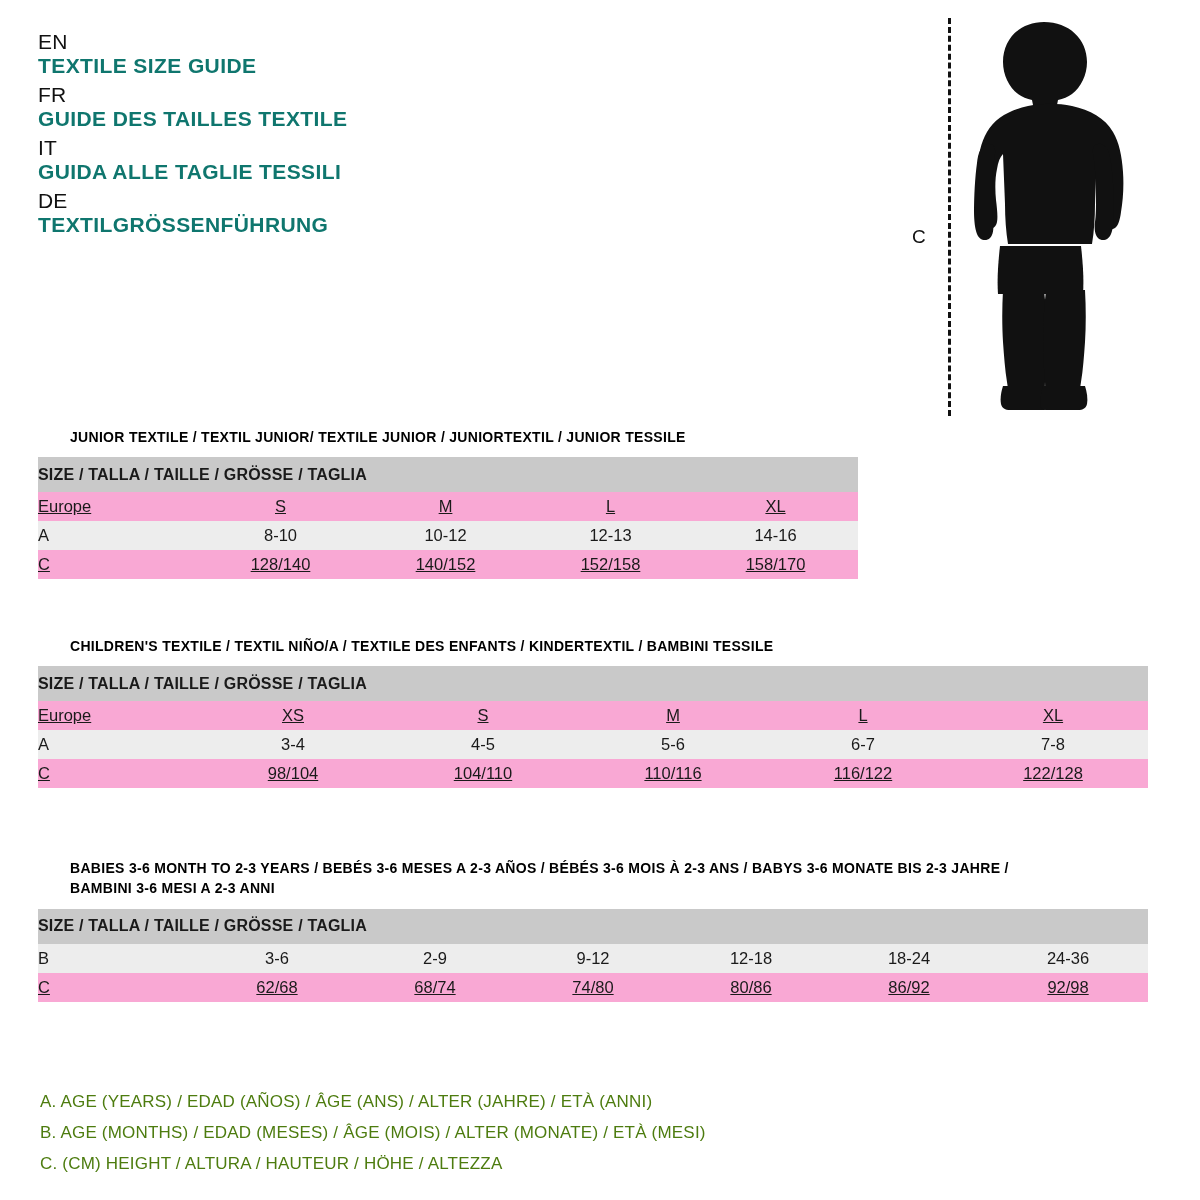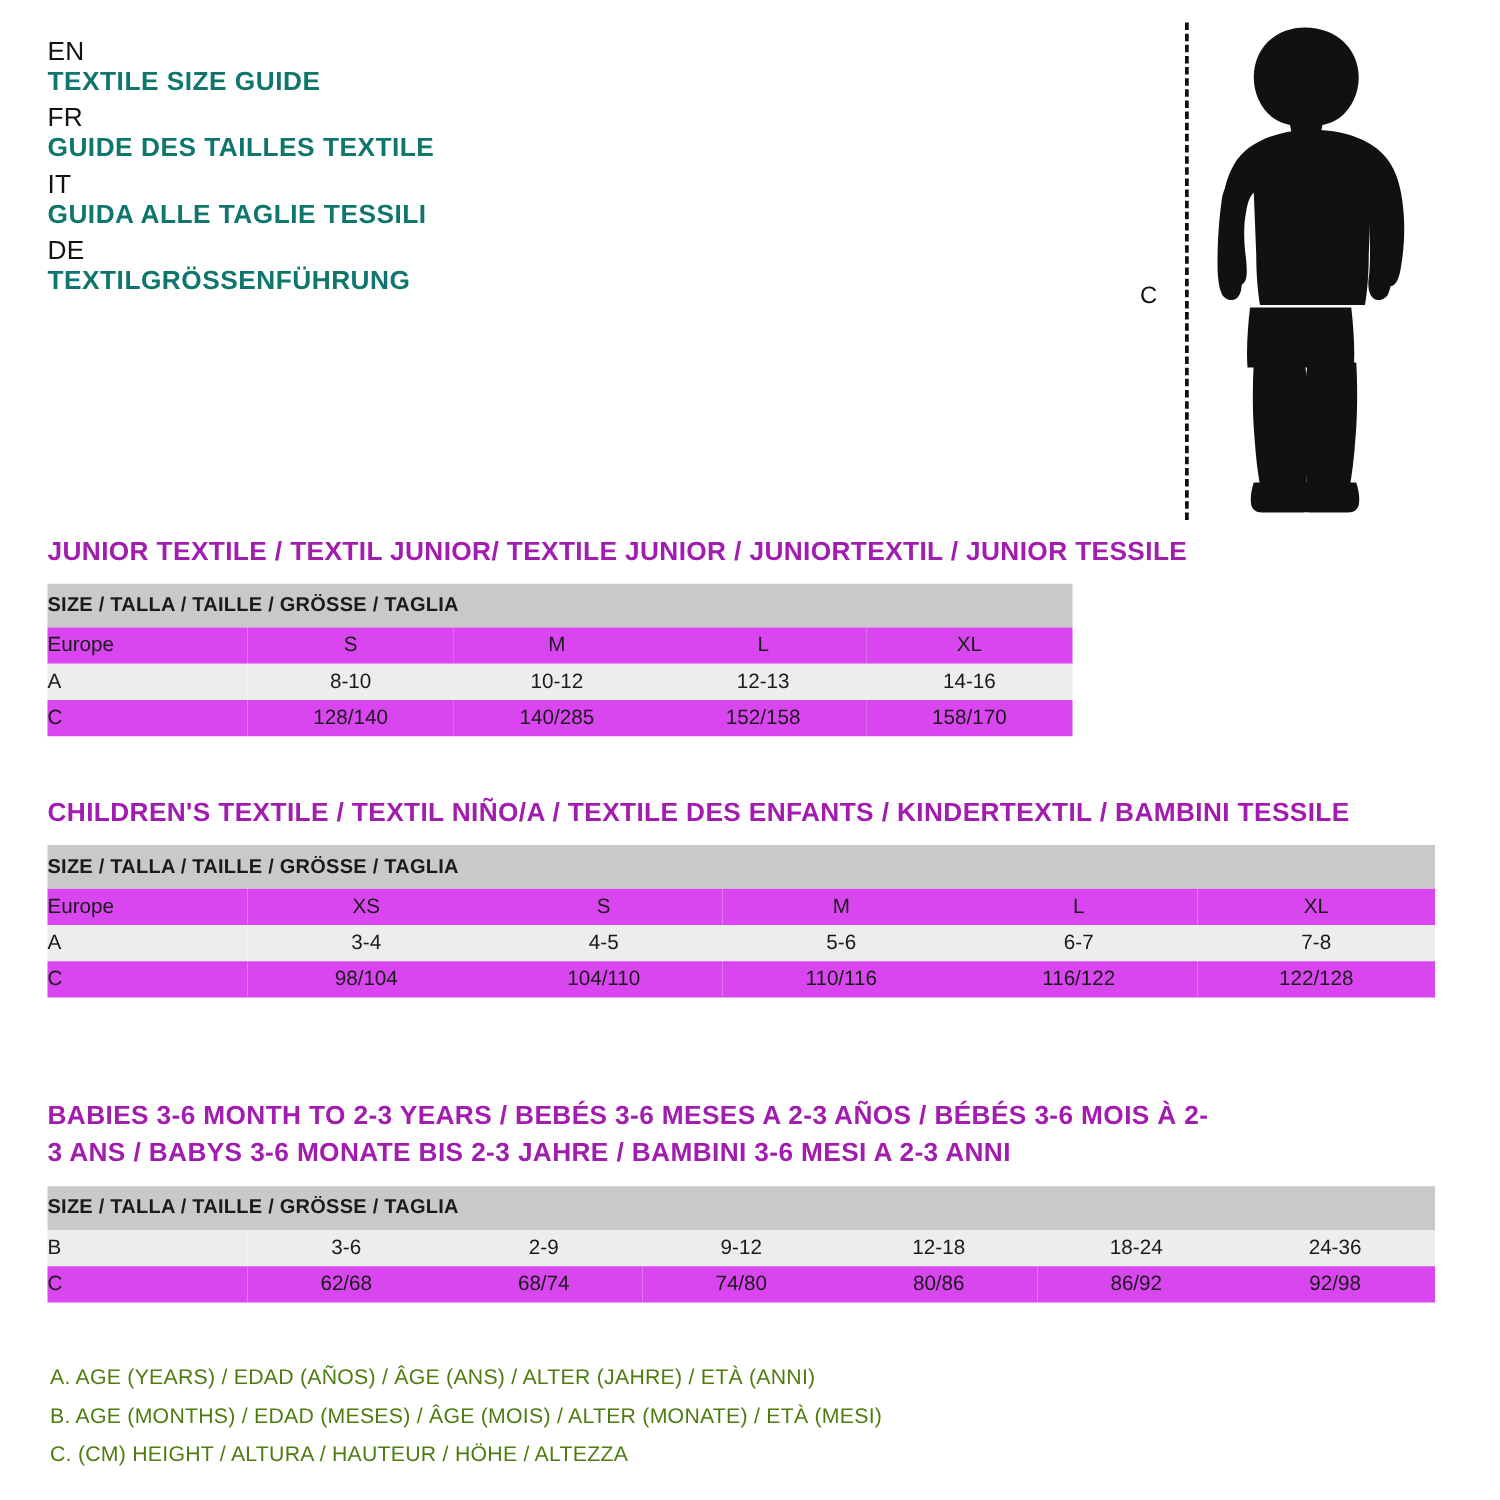--- a/index.html
+++ b/index.html
@@ -74,48 +74,49 @@
     top: 4px;
   }
 
   
   .section {
     position: absolute;
     left: 38px;
     width: 1125px;
   }
   .section-title {
-    font-size: 21px;
+    font-size: 14px;
     font-weight: 700;
     letter-spacing: 0.3px;
-    color: #a21caf;
+    color: #000000;
     margin-bottom: 10px;
     text-transform: uppercase;
     line-height: 1.45;
+    margin-left: 32px;
   }
   table.size-table {
     border-collapse: collapse;
     table-layout: fixed;
     font-size: 16.5px;
     color: #1a1a1a;
   }
   table.size-table td {
     padding: 5px 0 5px 0;
     vertical-align: middle;
   }
   .row-head td {
     background: #c9c9c9;
     font-weight: 700;
     font-size: 16px;
     letter-spacing: 0.2px;
     padding-left: 7px;
     height: 25px;
   }
   .row-shade td { background: #ededed; }
-  .row-plain td { background: #d946ef; }
+  .row-plain td { background: #f9a8d4; text-decoration: underline; }
   .cell-label {
     padding-left: 7px;
     text-align: left;
     font-weight: 400;
   }
   .cell-val {
     text-align: center;
     font-weight: 400;
   }
   .row-sizes td.cell-val { font-weight: 400; }
@@ -210,21 +211,21 @@
       <tr class="row-shade">
         <td class="cell-label">A</td>
         <td class="cell-val">8-10</td>
         <td class="cell-val">10-12</td>
         <td class="cell-val">12-13</td>
         <td class="cell-val">14-16</td>
       </tr>
       <tr class="row-plain">
         <td class="cell-label">C</td>
         <td class="cell-val">128/140</td>
-        <td class="cell-val">140/285</td>
+        <td class="cell-val">140/152</td>
         <td class="cell-val">152/158</td>
         <td class="cell-val">158/170</td>
       </tr>
     </tbody>
   </table>
 </div>
 
 <div class="section" style="top:636px;">
   <div class="section-title">CHILDREN'S TEXTILE / TEXTIL NIÑO/A / TEXTILE DES ENFANTS / KINDERTEXTIL / BAMBINI TESSILE</div>
   <table class="size-table" style="width:1110px;">
@@ -261,21 +262,21 @@
         <td class="cell-val">98/104</td>
         <td class="cell-val">104/110</td>
         <td class="cell-val">110/116</td>
         <td class="cell-val">116/122</td>
         <td class="cell-val">122/128</td>
       </tr>
     </tbody>
   </table>
 </div>
 
-<div class="section" style="top:878px;">
+<div class="section" style="top:858px;">
   <div class="section-title" style="width:940px;">BABIES 3-6 MONTH TO 2-3 YEARS / BEBÉS 3-6 MESES A 2-3 AÑOS / BÉBÉS 3-6 MOIS À 2-3 ANS / BABYS 3-6 MONATE BIS 2-3 JAHRE / BAMBINI 3-6 MESI A 2-3 ANNI</div>
   <table class="size-table" style="width:1110px;">
     <colgroup>
       <col style="width:160px">
         <col style="width:158px">
         <col style="width:158px">
         <col style="width:158px">
         <col style="width:158px">
         <col style="width:158px">
         <col style="width:160px">

